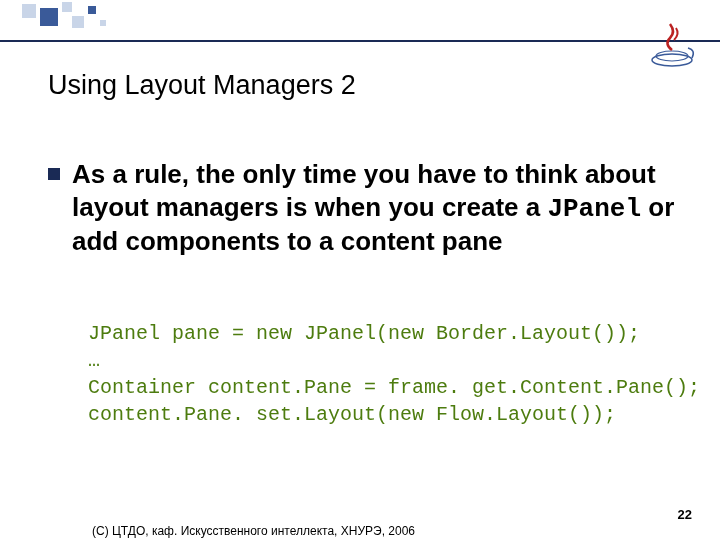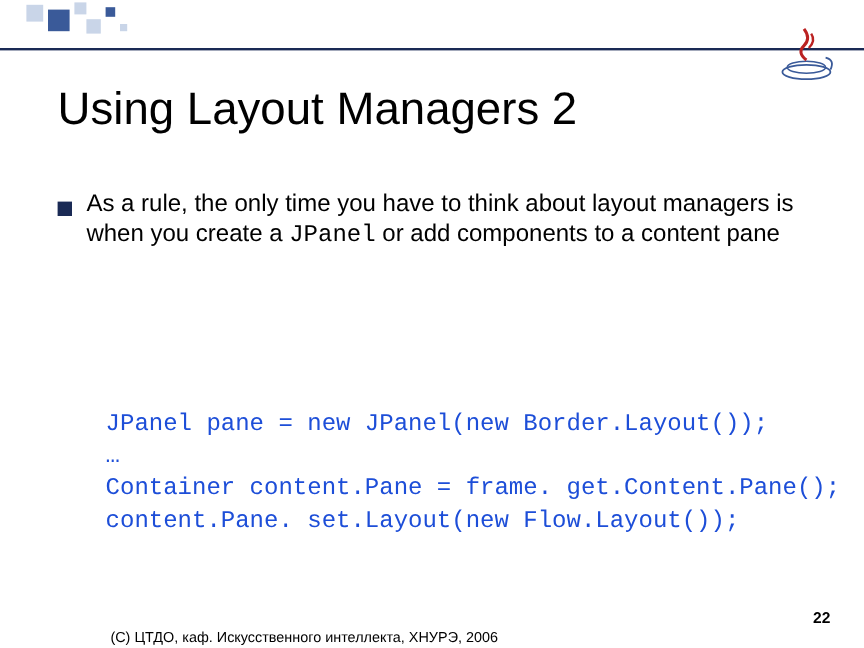--- a/index.html
+++ b/index.html
@@ -35,53 +35,53 @@
     position: absolute;
     top: 18px;
     right: 22px;
     width: 52px;
     height: 52px;
   }
   .title {
     position: absolute;
     top: 70px;
     left: 48px;
-    font-size: 38px;
+    font-size: 27px;
     color: #000;
     font-weight: 400;
   }
   .body-text {
     position: absolute;
     top: 158px;
     left: 72px;
     right: 32px;
-    font-size: 20px;
+    font-size: 26px;
     color: #000;
     line-height: 1.25;
+    font-weight: bold;
   }
   .bullet-sq {
     position: absolute;
     left: -24px;
     top: 10px;
     width: 12px;
     height: 12px;
     background: #1a2a55;
   }
   .mono { font-family: "Courier New", Courier, monospace; }
   .code-block {
     position: absolute;
     top: 320px;
     left: 88px;
     right: 48px;
     font-family: "Courier New", Courier, monospace;
     font-size: 20px;
-    color: #1d4ed8;
+    color: #4d7c0f;
     line-height: 1.35;
     white-space: pre;
-    margin-top: 20px;
   }
   .footer {
     position: absolute;
     bottom: 2px;
     left: 92px;
     font-size: 12px;
     color: #000;
   }
   .pagenum {
     position: absolute;

